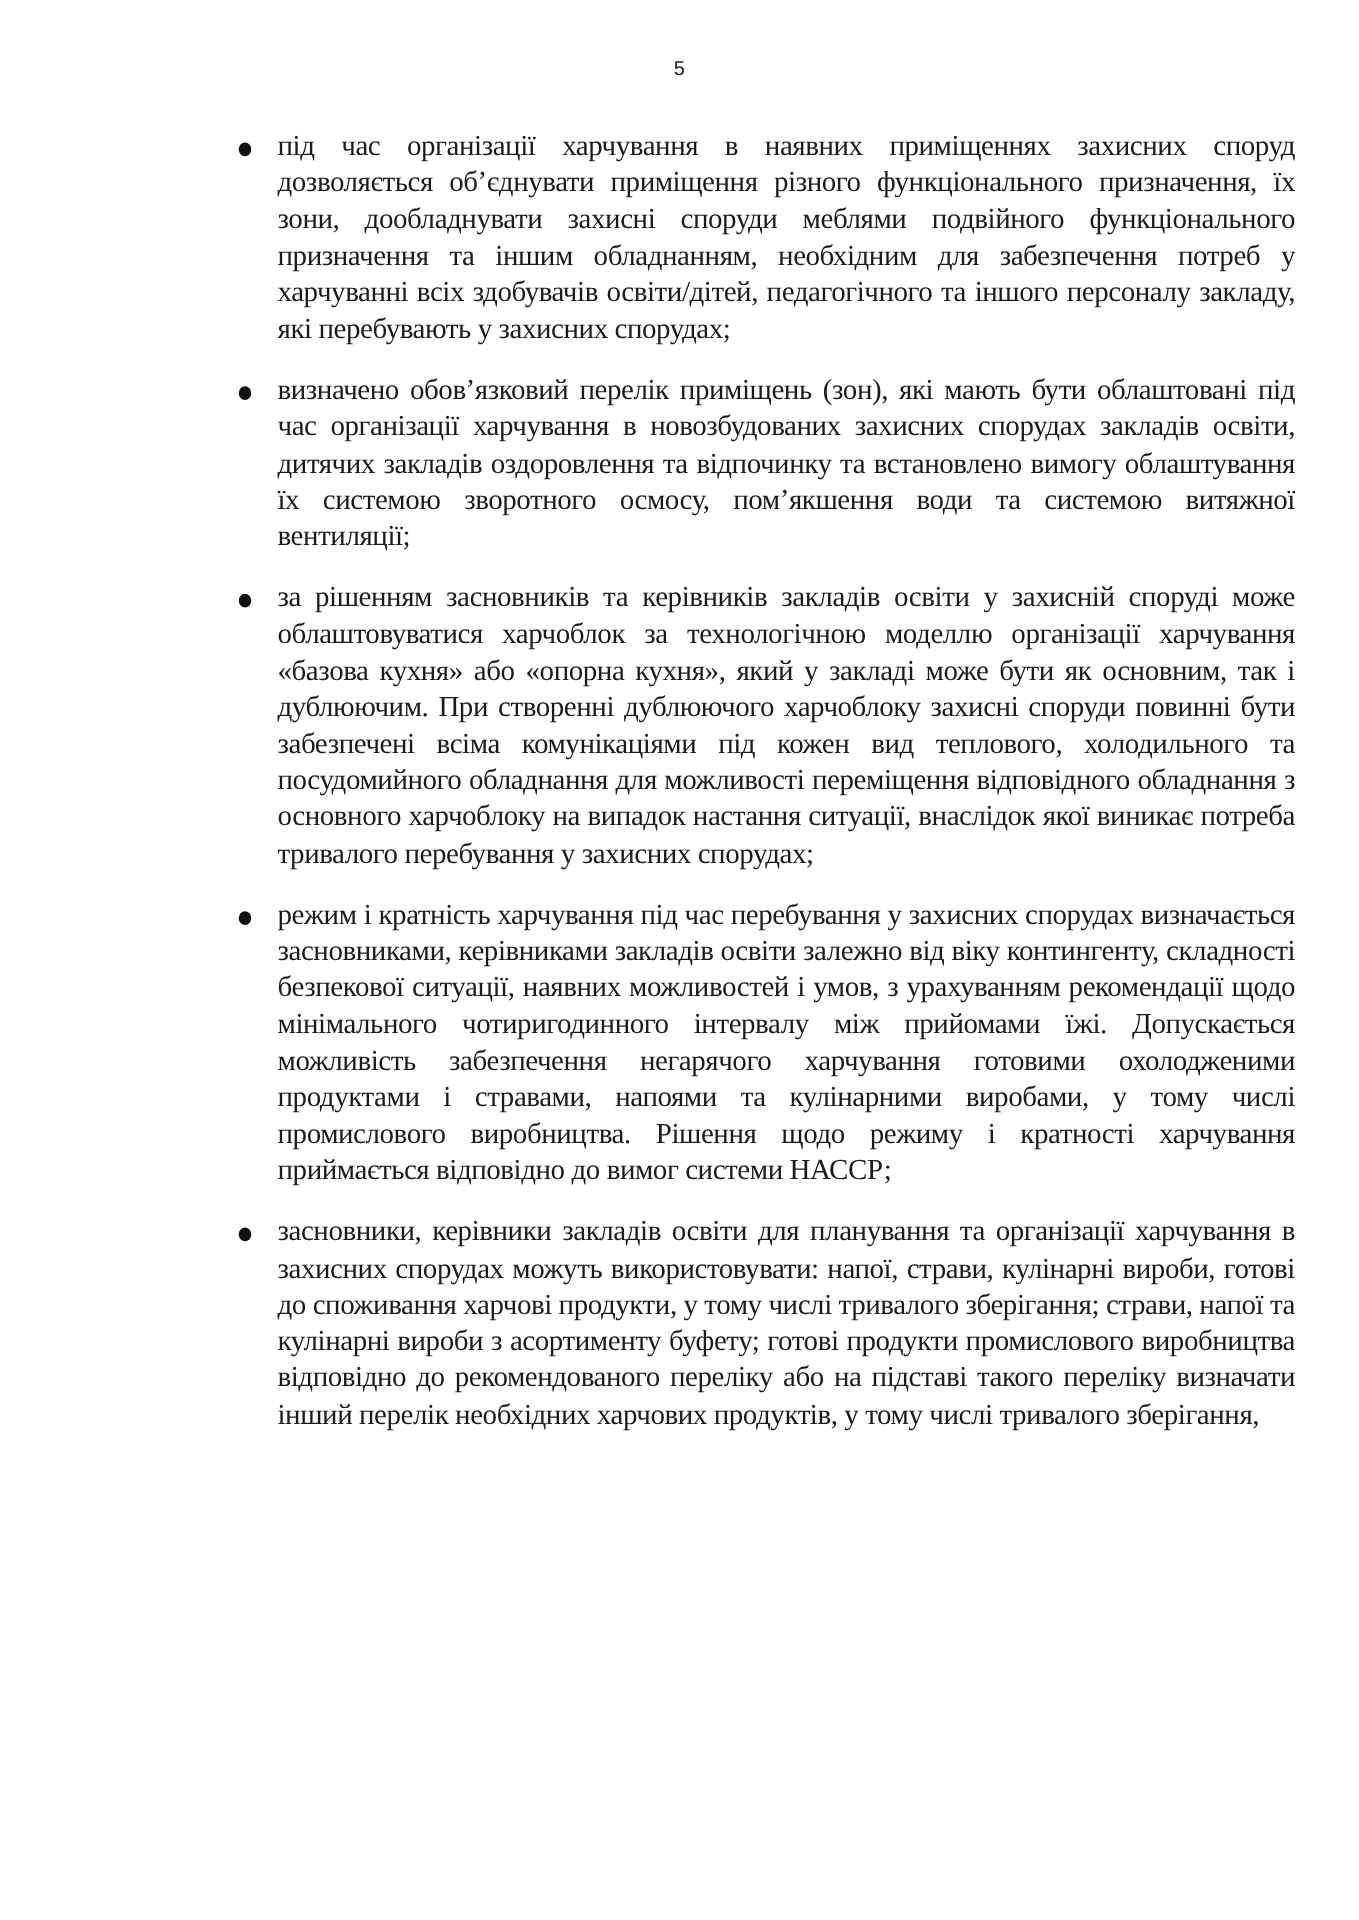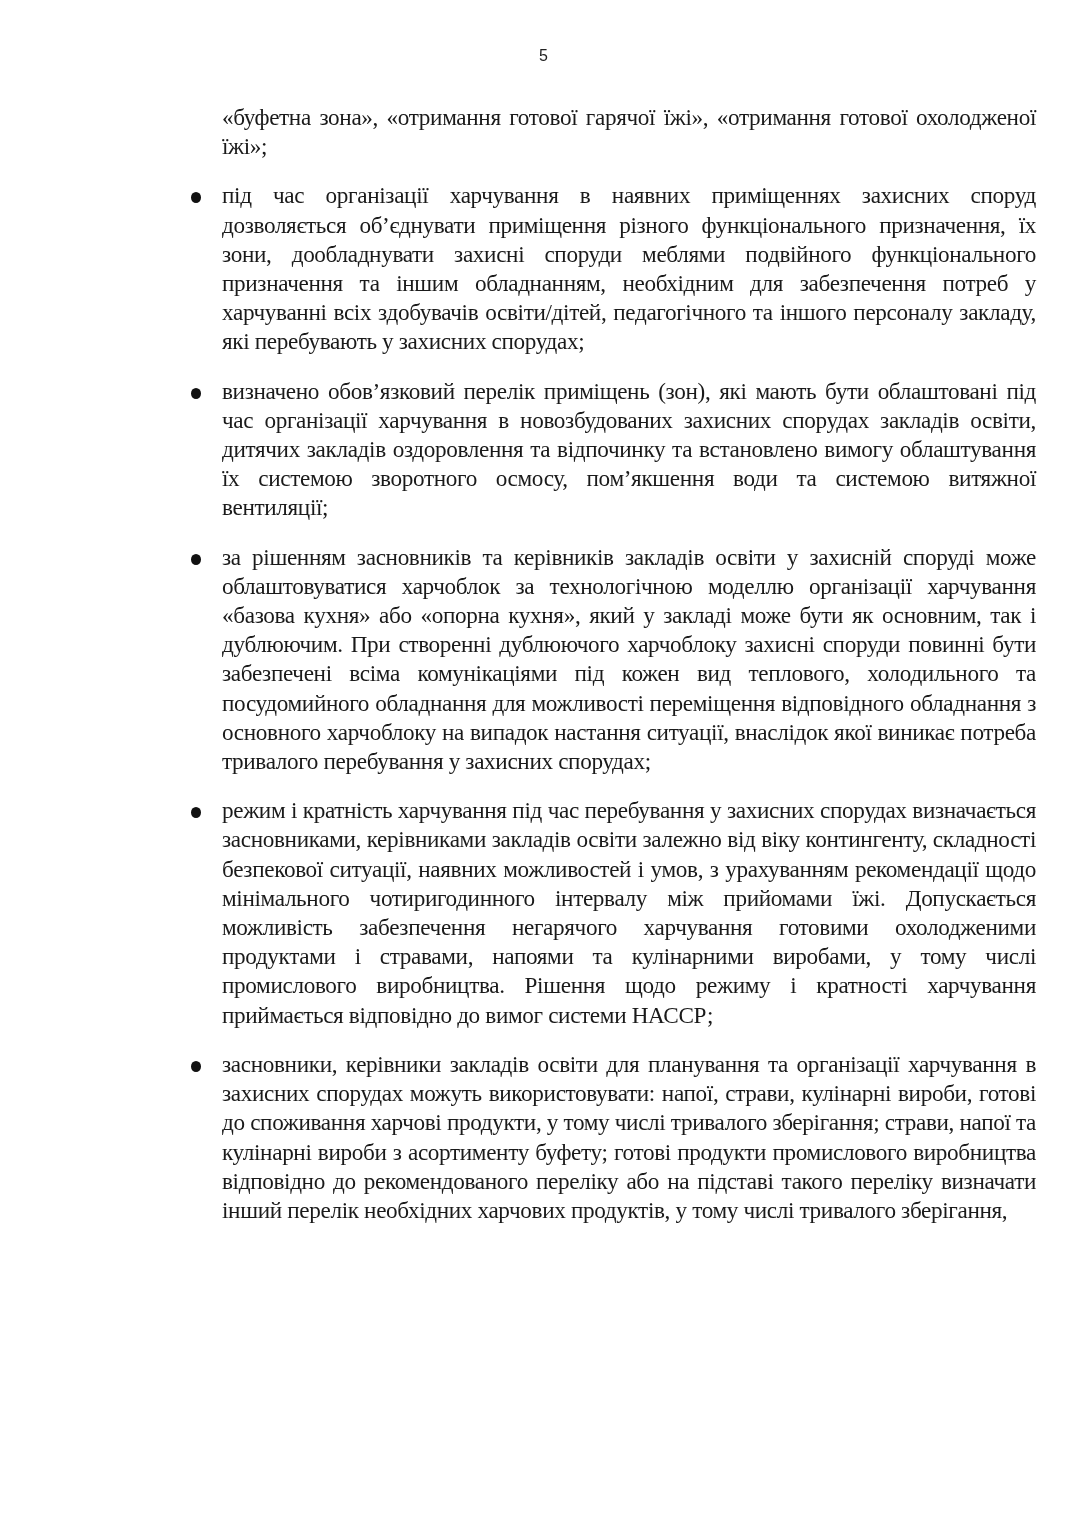--- a/index.html
+++ b/index.html
@@ -27,21 +27,20 @@
     position: absolute; left: -31px; top: 11px; width: 10px; height: 11px;
     border-radius: 50%; background: #111;
   }
 </style>
 </head>
 <body>
 
 <div class="page-number">5</div>
 
 <div class="content">
-  <p class="para cont">«буфетна зона», «отримання готової гарячої їжі», «отримання готової охолодженої їжі»;</p>
 
   <div class="item">
     <span class="bullet"></span>
     <p class="para">під час організації харчування в наявних приміщеннях захисних споруд дозволяється об’єднувати приміщення різного функціонального призначення, їх зони, дообладнувати захисні споруди меблями подвійного функціонального призначення та іншим обладнанням, необхідним для забезпечення потреб у харчуванні всіх здобувачів освіти/дітей, педагогічного та іншого персоналу закладу, які перебувають у захисних спорудах;</p>
   </div>
 
   <div class="item">
     <span class="bullet"></span>
     <p class="para">визначено обов’язковий перелік приміщень (зон), які мають бути облаштовані під час організації харчування в новозбудованих захисних спорудах закладів освіти, дитячих закладів оздоровлення та відпочинку та встановлено вимогу облаштування їх системою зворотного осмосу, пом’якшення води та системою витяжної вентиляції;</p>
   </div>

